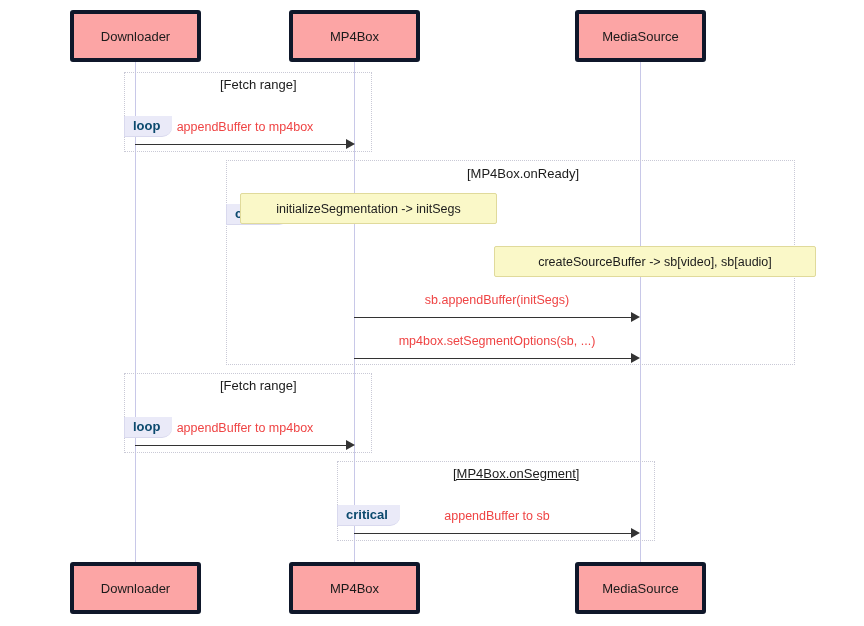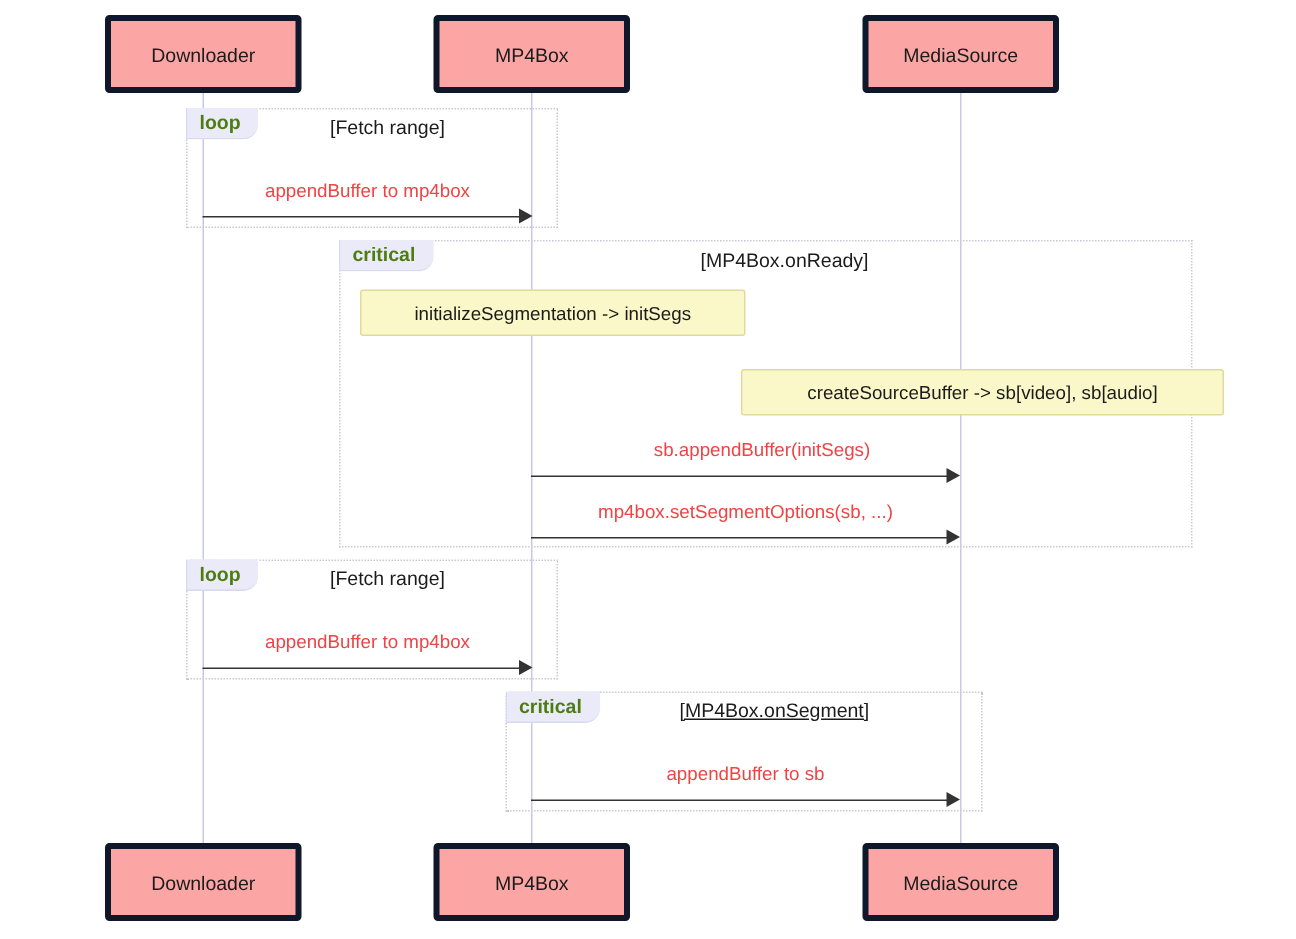--- a/index.html
+++ b/index.html
@@ -37,23 +37,24 @@
     box-sizing:border-box;
     background:transparent;
   }
   .frag-label{
     position:absolute;
     background:#EAEAF8;
     border:1px solid #d9d9ee;
     border-right:none;border-top:none;
     border-bottom-right-radius:10px;
     padding:2px 12px 3px 8px;
-    font-size:13px;font-weight:bold;color:#4d7c0f;
+    font-size:13px;font-weight:bold;color:#0c4a6e;
     box-sizing:border-box;
     white-space:nowrap;
+    margin-top:44px;
   }
   .frag-cond{
     position:absolute;
     font-size:13px;color:#1b1b1b;
     white-space:nowrap;
     font-weight:normal;
   }
 
   
   .msg-line{
@@ -124,21 +125,21 @@
   <div class="frag-cond" style="left:467px;top:166px;">[MP4Box.onReady]</div>
 
   <div class="note" style="left:240px;top:193px;width:257px;height:31px;">
     <span>initializeSegmentation -&gt; initSegs</span>
   </div>
 
   <div class="note" style="left:494px;top:246px;width:322px;height:31px;">
     <span>createSourceBuffer -&gt; sb[video], sb[audio]</span>
   </div>
 
-  <div class="msg-text" style="left:338px;top:293px;width:286px;padding-left:27px;">sb.appendBuffer(initSegs)</div>
+  <div class="msg-text" style="left:354px;top:293px;width:286px;">sb.appendBuffer(initSegs)</div>
   <div class="msg-line" style="left:354px;top:317px;width:278px;"></div>
   <div class="msg-head" style="left:631px;top:312px;"></div>
 
   <div class="msg-text" style="left:354px;top:334px;width:286px;">mp4box.setSegmentOptions(sb, ...)</div>
   <div class="msg-line" style="left:354px;top:358px;width:278px;"></div>
   <div class="msg-head" style="left:631px;top:353px;"></div>
 
   <div class="frag" style="left:124px;top:373px;width:248px;height:80px;"></div>
   <div class="frag-label" style="left:124px;top:373px;">
     <span>loop</span>

